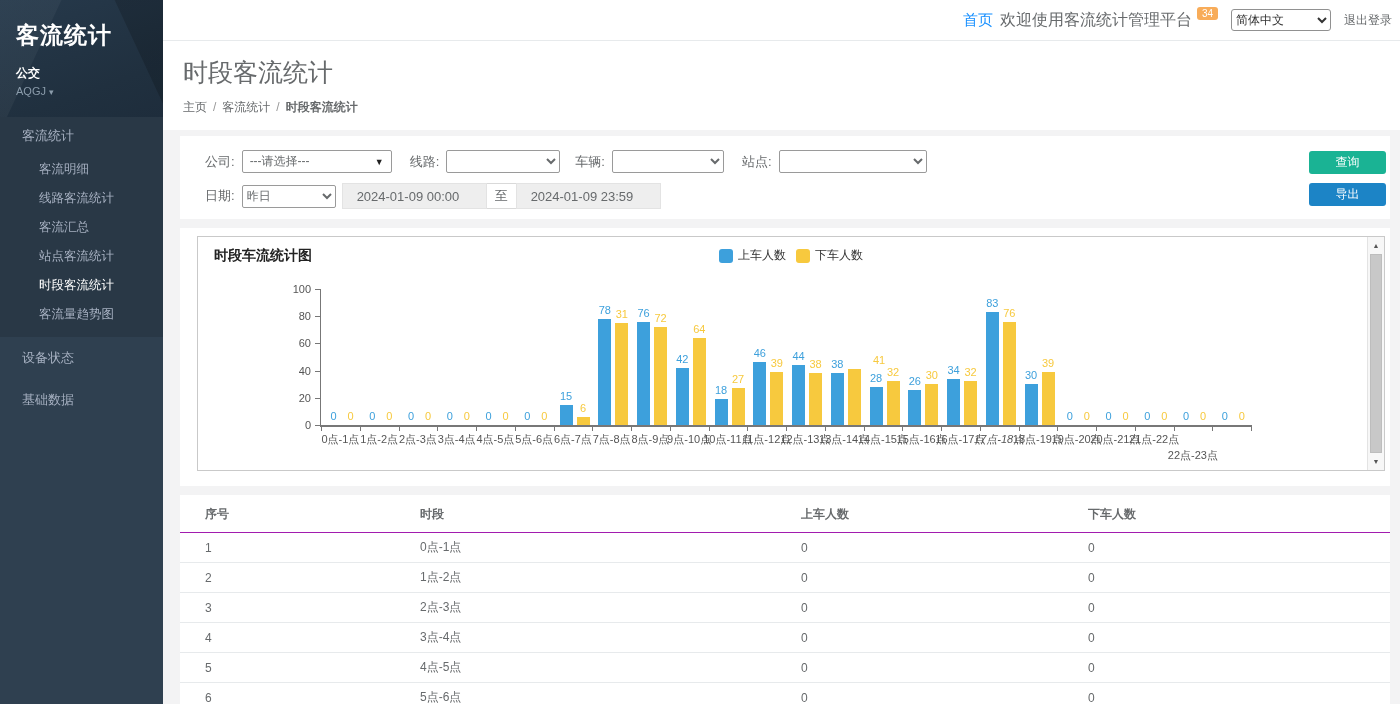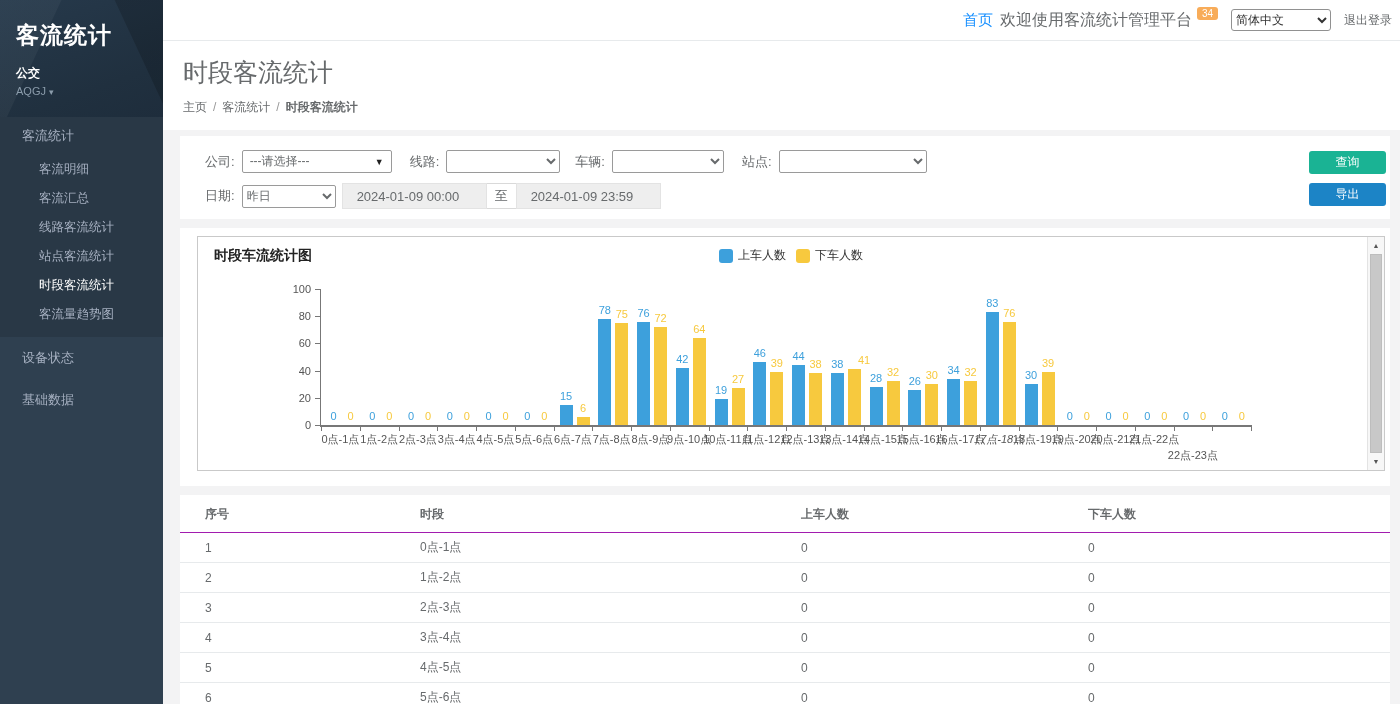--- a/index.html
+++ b/index.html
@@ -138,22 +138,22 @@
       <div class="org-name">公交</div>
       <div class="org-code">
         <span>AQGJ</span><span class="caret">▾</span>
       </div>
     </div>
     <div id="sidebar-menu">
         <div class="menu-section active">
           <div class="menu-section-label">客流统计</div>
           <div class="menu-sub">
             <div class="menu-sub-item">客流明细</div>
+            <div class="menu-sub-item">线路客流统计</div>
             <div class="menu-sub-item">客流汇总</div>
-            <div class="menu-sub-item">线路客流统计</div>
             <div class="menu-sub-item">站点客流统计</div>
             <div class="menu-sub-item active">时段客流统计</div>
             <div class="menu-sub-item">客流量趋势图</div>
           </div>
         </div>
         <div class="menu-section plain">
           <div class="menu-section-label">设备状态</div>
         </div>
         <div class="menu-section plain">
           <div class="menu-section-label">基础数据</div>
@@ -275,51 +275,51 @@
               <div class="bar-value" style="left: 331.25px; top: 173px; color: rgb(247, 201, 62);">0</div>
               <div class="x-label" style="left: 297.125px; top: 195px;">5点-6点</div>
               <div class="bar" style="left: 361.5px; top: 168px; width: 13px; height: 20px; background: rgb(61, 160, 220);"></div>
               <div class="bar-value" style="left: 353px; top: 153px; color: rgb(61, 160, 220);">15</div>
               <div class="bar" style="left: 378.5px; top: 180px; width: 13px; height: 8px; background: rgb(247, 201, 62);"></div>
               <div class="bar-value" style="left: 370px; top: 165px; color: rgb(247, 201, 62);">6</div>
               <div class="x-label" style="left: 335.875px; top: 195px;">6点-7点</div>
               <div class="bar" style="left: 400.25px; top: 82px; width: 13px; height: 106px; background: rgb(61, 160, 220);"></div>
               <div class="bar-value" style="left: 391.75px; top: 67px; color: rgb(61, 160, 220);">78</div>
               <div class="bar" style="left: 417.25px; top: 86px; width: 13px; height: 102px; background: rgb(247, 201, 62);"></div>
-              <div class="bar-value" style="left: 408.75px; top: 71px; color: rgb(247, 201, 62);">75</div>
+              <div class="bar-value" style="left: 408.75px; top: 71px; color: rgb(247, 201, 62);">31</div>
               <div class="x-label" style="left: 374.625px; top: 195px;">7点-8点</div>
               <div class="bar" style="left: 439px; top: 85px; width: 13px; height: 103px; background: rgb(61, 160, 220);"></div>
               <div class="bar-value" style="left: 430.5px; top: 70px; color: rgb(61, 160, 220);">76</div>
               <div class="bar" style="left: 456px; top: 90px; width: 13px; height: 98px; background: rgb(247, 201, 62);"></div>
               <div class="bar-value" style="left: 447.5px; top: 75px; color: rgb(247, 201, 62);">72</div>
               <div class="x-label" style="left: 413.375px; top: 195px;">8点-9点</div>
               <div class="bar" style="left: 477.75px; top: 131px; width: 13px; height: 57px; background: rgb(61, 160, 220);"></div>
               <div class="bar-value" style="left: 469.25px; top: 116px; color: rgb(61, 160, 220);">42</div>
               <div class="bar" style="left: 494.75px; top: 101px; width: 13px; height: 87px; background: rgb(247, 201, 62);"></div>
               <div class="bar-value" style="left: 486.25px; top: 86px; color: rgb(247, 201, 62);">64</div>
               <div class="x-label" style="left: 452.125px; top: 195px;">9点-10点</div>
               <div class="bar" style="left: 516.5px; top: 162px; width: 13px; height: 26px; background: rgb(61, 160, 220);"></div>
-              <div class="bar-value" style="left: 508px; top: 147px; color: rgb(61, 160, 220);">19</div>
+              <div class="bar-value" style="left: 508px; top: 147px; color: rgb(61, 160, 220);">18</div>
               <div class="bar" style="left: 533.5px; top: 151px; width: 13px; height: 37px; background: rgb(247, 201, 62);"></div>
               <div class="bar-value" style="left: 525px; top: 136px; color: rgb(247, 201, 62);">27</div>
               <div class="x-label" style="left: 490.875px; top: 195px;">10点-11点</div>
               <div class="bar" style="left: 555.25px; top: 125px; width: 13px; height: 63px; background: rgb(61, 160, 220);"></div>
               <div class="bar-value" style="left: 546.75px; top: 110px; color: rgb(61, 160, 220);">46</div>
               <div class="bar" style="left: 572.25px; top: 135px; width: 13px; height: 53px; background: rgb(247, 201, 62);"></div>
               <div class="bar-value" style="left: 563.75px; top: 120px; color: rgb(247, 201, 62);">39</div>
               <div class="x-label" style="left: 529.625px; top: 195px;">11点-12点</div>
               <div class="bar" style="left: 594px; top: 128px; width: 13px; height: 60px; background: rgb(61, 160, 220);"></div>
               <div class="bar-value" style="left: 585.5px; top: 113px; color: rgb(61, 160, 220);">44</div>
               <div class="bar" style="left: 611px; top: 136px; width: 13px; height: 52px; background: rgb(247, 201, 62);"></div>
               <div class="bar-value" style="left: 602.5px; top: 121px; color: rgb(247, 201, 62);">38</div>
               <div class="x-label" style="left: 568.375px; top: 195px;">12点-13点</div>
               <div class="bar" style="left: 632.75px; top: 136px; width: 13px; height: 52px; background: rgb(61, 160, 220);"></div>
               <div class="bar-value" style="left: 624.25px; top: 121px; color: rgb(61, 160, 220);">38</div>
               <div class="bar" style="left: 649.75px; top: 132px; width: 13px; height: 56px; background: rgb(247, 201, 62);"></div>
-              <div class="bar-value" style="left: 651px; top: 117px; color: rgb(247, 201, 62);">41</div>
+              <div class="bar-value" style="left: 666px; top: 117px; color: rgb(247, 201, 62);">41</div>
               <div class="x-label" style="left: 607.125px; top: 195px;">13点-14点</div>
               <div class="bar" style="left: 671.5px; top: 150px; width: 13px; height: 38px; background: rgb(61, 160, 220);"></div>
               <div class="bar-value" style="left: 663px; top: 135px; color: rgb(61, 160, 220);">28</div>
               <div class="bar" style="left: 688.5px; top: 144px; width: 13px; height: 44px; background: rgb(247, 201, 62);"></div>
               <div class="bar-value" style="left: 680px; top: 129px; color: rgb(247, 201, 62);">32</div>
               <div class="x-label" style="left: 645.875px; top: 195px;">14点-15点</div>
               <div class="bar" style="left: 710.25px; top: 153px; width: 13px; height: 35px; background: rgb(61, 160, 220);"></div>
               <div class="bar-value" style="left: 701.75px; top: 138px; color: rgb(61, 160, 220);">26</div>
               <div class="bar" style="left: 727.25px; top: 147px; width: 13px; height: 41px; background: rgb(247, 201, 62);"></div>
               <div class="bar-value" style="left: 718.75px; top: 132px; color: rgb(247, 201, 62);">30</div>

